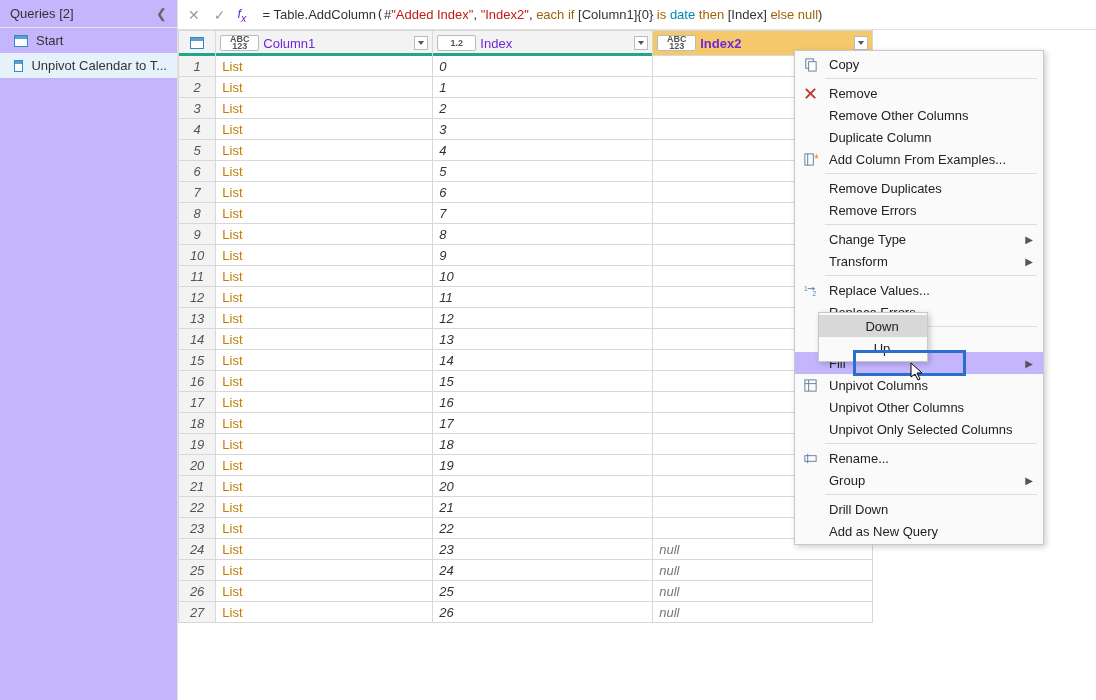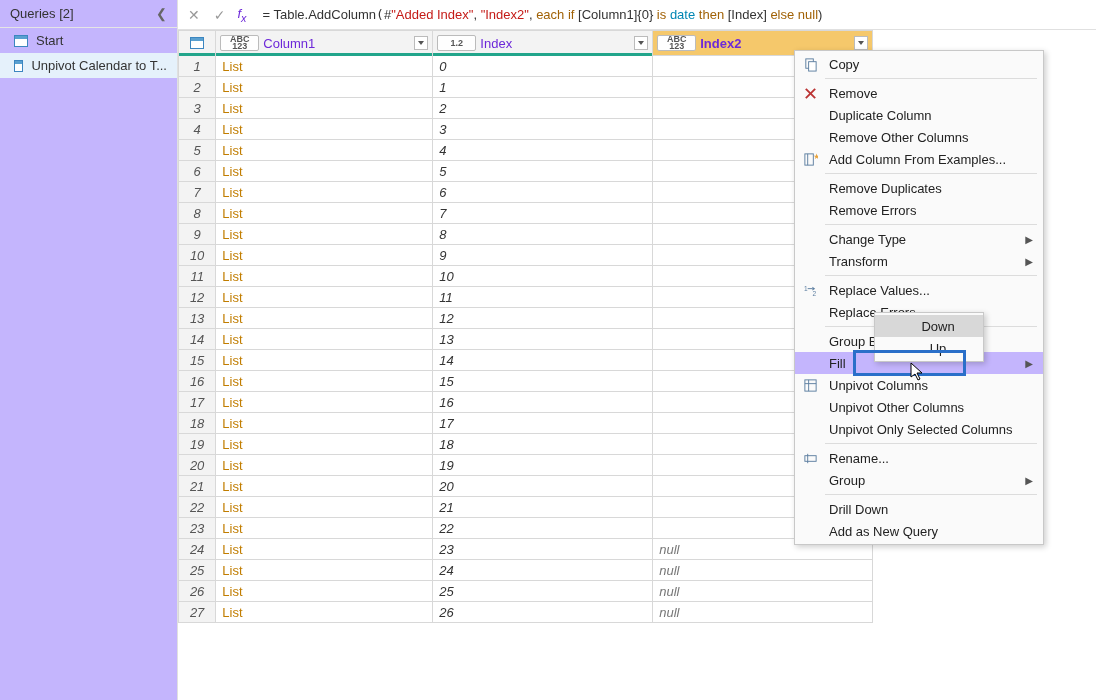--- a/index.html
+++ b/index.html
@@ -50,21 +50,21 @@
   
   .context-menu { position: absolute; top: 50px; left: 605px; width: 250px; background: #fafafa; border: 1px solid #c8c8c8; box-shadow: 2px 2px 6px rgba(0,0,0,0.2); z-index: 50; padding: 2px 0; margin-left: 11px; }
   .menu-item { display: flex; align-items: center; height: 22px; padding: 0 10px 0 4px; gap: 8px; cursor: default; position: relative; }
   .menu-item.hovered { background: #c4b5fd; }
   .menu-icon { width: 22px; height: 16px; display:inline-flex; align-items:center; justify-content:center; color:#5c7ea0; }
   .menu-icon svg { width:15px; height:15px; }
   .menu-label { flex:1; font-size: 13px; color: #222; }
   .menu-arrow { font-size: 10px; color: #555; }
   .menu-sep { height: 1px; background: #dcdcdc; margin: 3px 6px 3px 30px; }
   
-  .submenu { position:absolute; top: 312px; left: 874px; width: 110px; background:#fafafa; border:1px solid #c8c8c8; box-shadow: 2px 2px 6px rgba(0,0,0,0.2); z-index:60; padding: 2px 0; }
+  .submenu { position:absolute; top: 312px; left: 818px; width: 110px; background:#fafafa; border:1px solid #c8c8c8; box-shadow: 2px 2px 6px rgba(0,0,0,0.2); z-index:60; padding: 2px 0; }
   .sub-highlight-box { position:absolute; top: 350px; left: 853px; width: 113px; height: 26px; border: 3px solid #2a6fc9; z-index: 70; pointer-events:none; }
   .submenu .menu-item { padding-left: 28px; justify-content: flex-start; }
   .submenu .menu-item.hovered { background: #d8d8d8; }
   .cursor { position:absolute; top: 362px; left: 910px; z-index: 80; pointer-events:none; }
   .cursor svg { width:16px; height:20px; }
 </style>
 </head>
 <body>
 
 <div class="app">
@@ -319,25 +319,25 @@
         <span class="menu-icon">
             <svg viewBox="0 0 16 16">
               <line x1="3" y1="3" x2="13" y2="13" stroke="#b33" stroke-width="2"></line>
               <line x1="13" y1="3" x2="3" y2="13" stroke="#b33" stroke-width="2"></line>
             </svg>
           </span>
         <span class="menu-label">Remove</span>
       </div>
       <div class="menu-item">
           <span class="menu-icon"></span>
+          <span class="menu-label">Remove Other Columns</span>
+        </div>
+      <div class="menu-item">
+          <span class="menu-icon"></span>
           <span class="menu-label">Duplicate Column</span>
-        </div>
-      <div class="menu-item">
-          <span class="menu-icon"></span>
-          <span class="menu-label">Remove Other Columns</span>
         </div>
       <div class="menu-item">
         <span class="menu-icon">
             <svg viewBox="0 0 16 16">
               <rect x="2" y="2" width="9" height="12" fill="none" stroke="#5c7ea0"></rect>
               <line x1="5" y1="2" x2="5" y2="14" stroke="#5c7ea0"></line>
               <text x="11" y="7" font-size="8" fill="#e8a23a">★</text>
             </svg>
           </span>
         <span class="menu-label">Add Column From Examples...</span>

